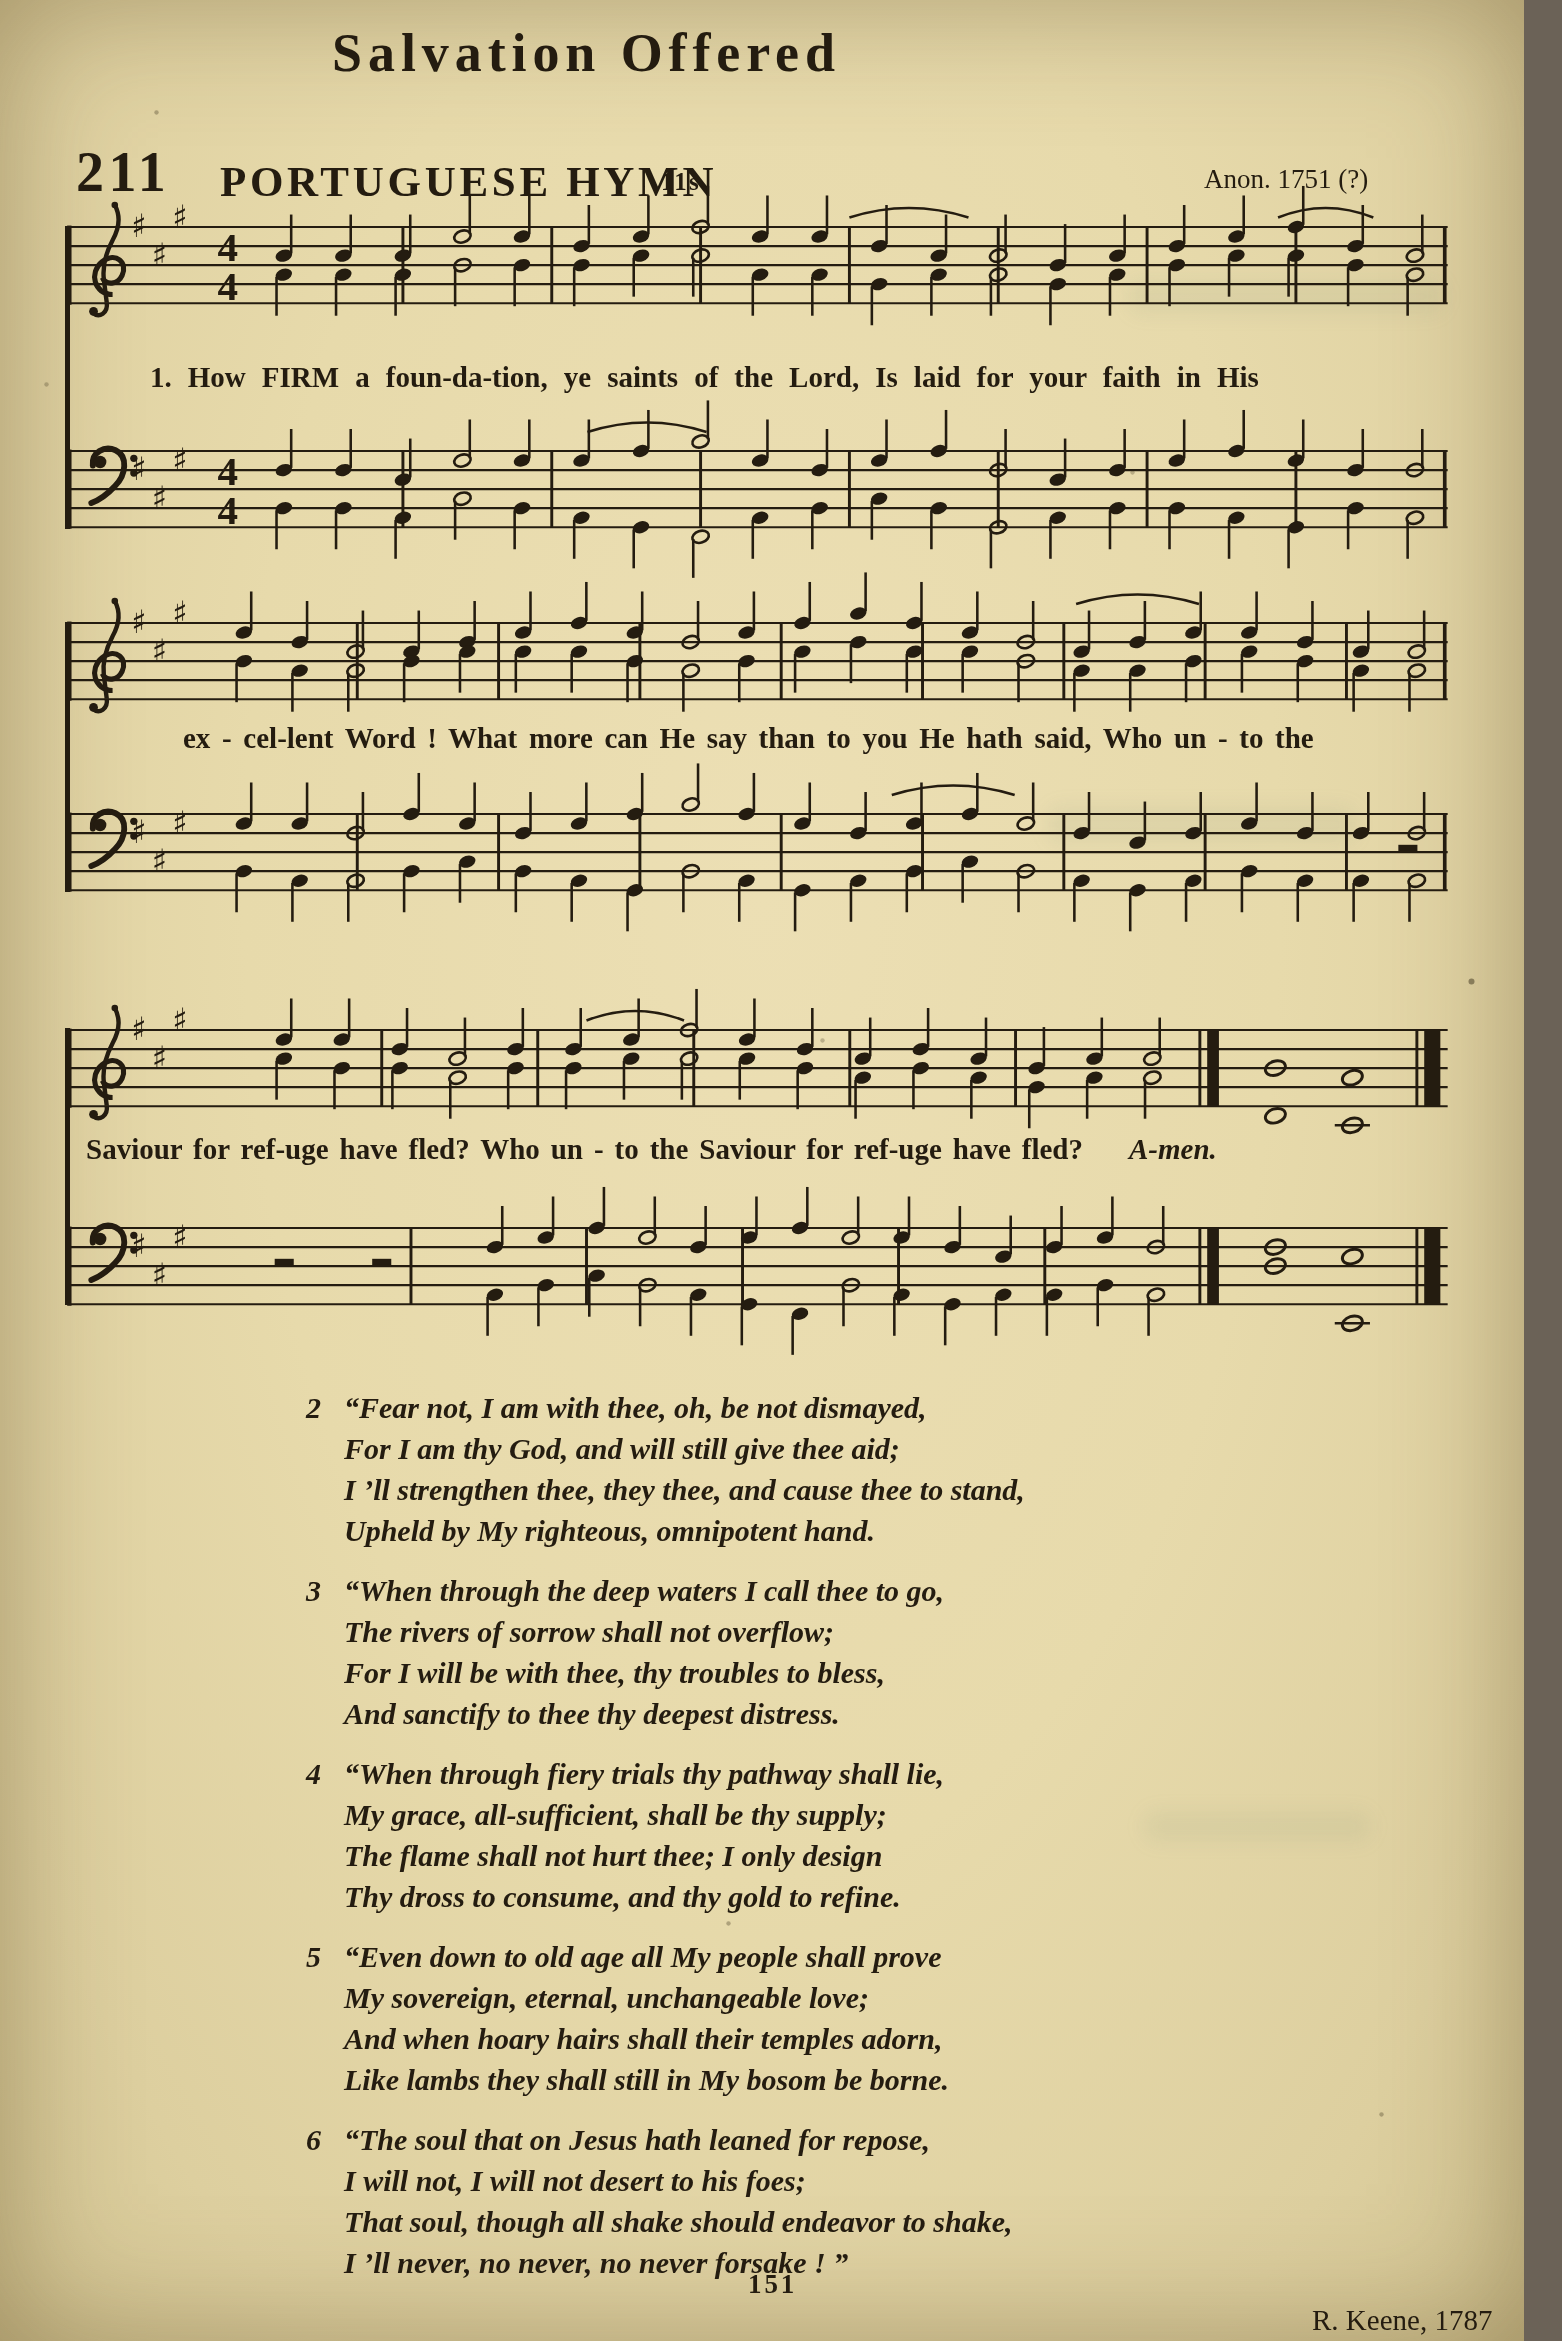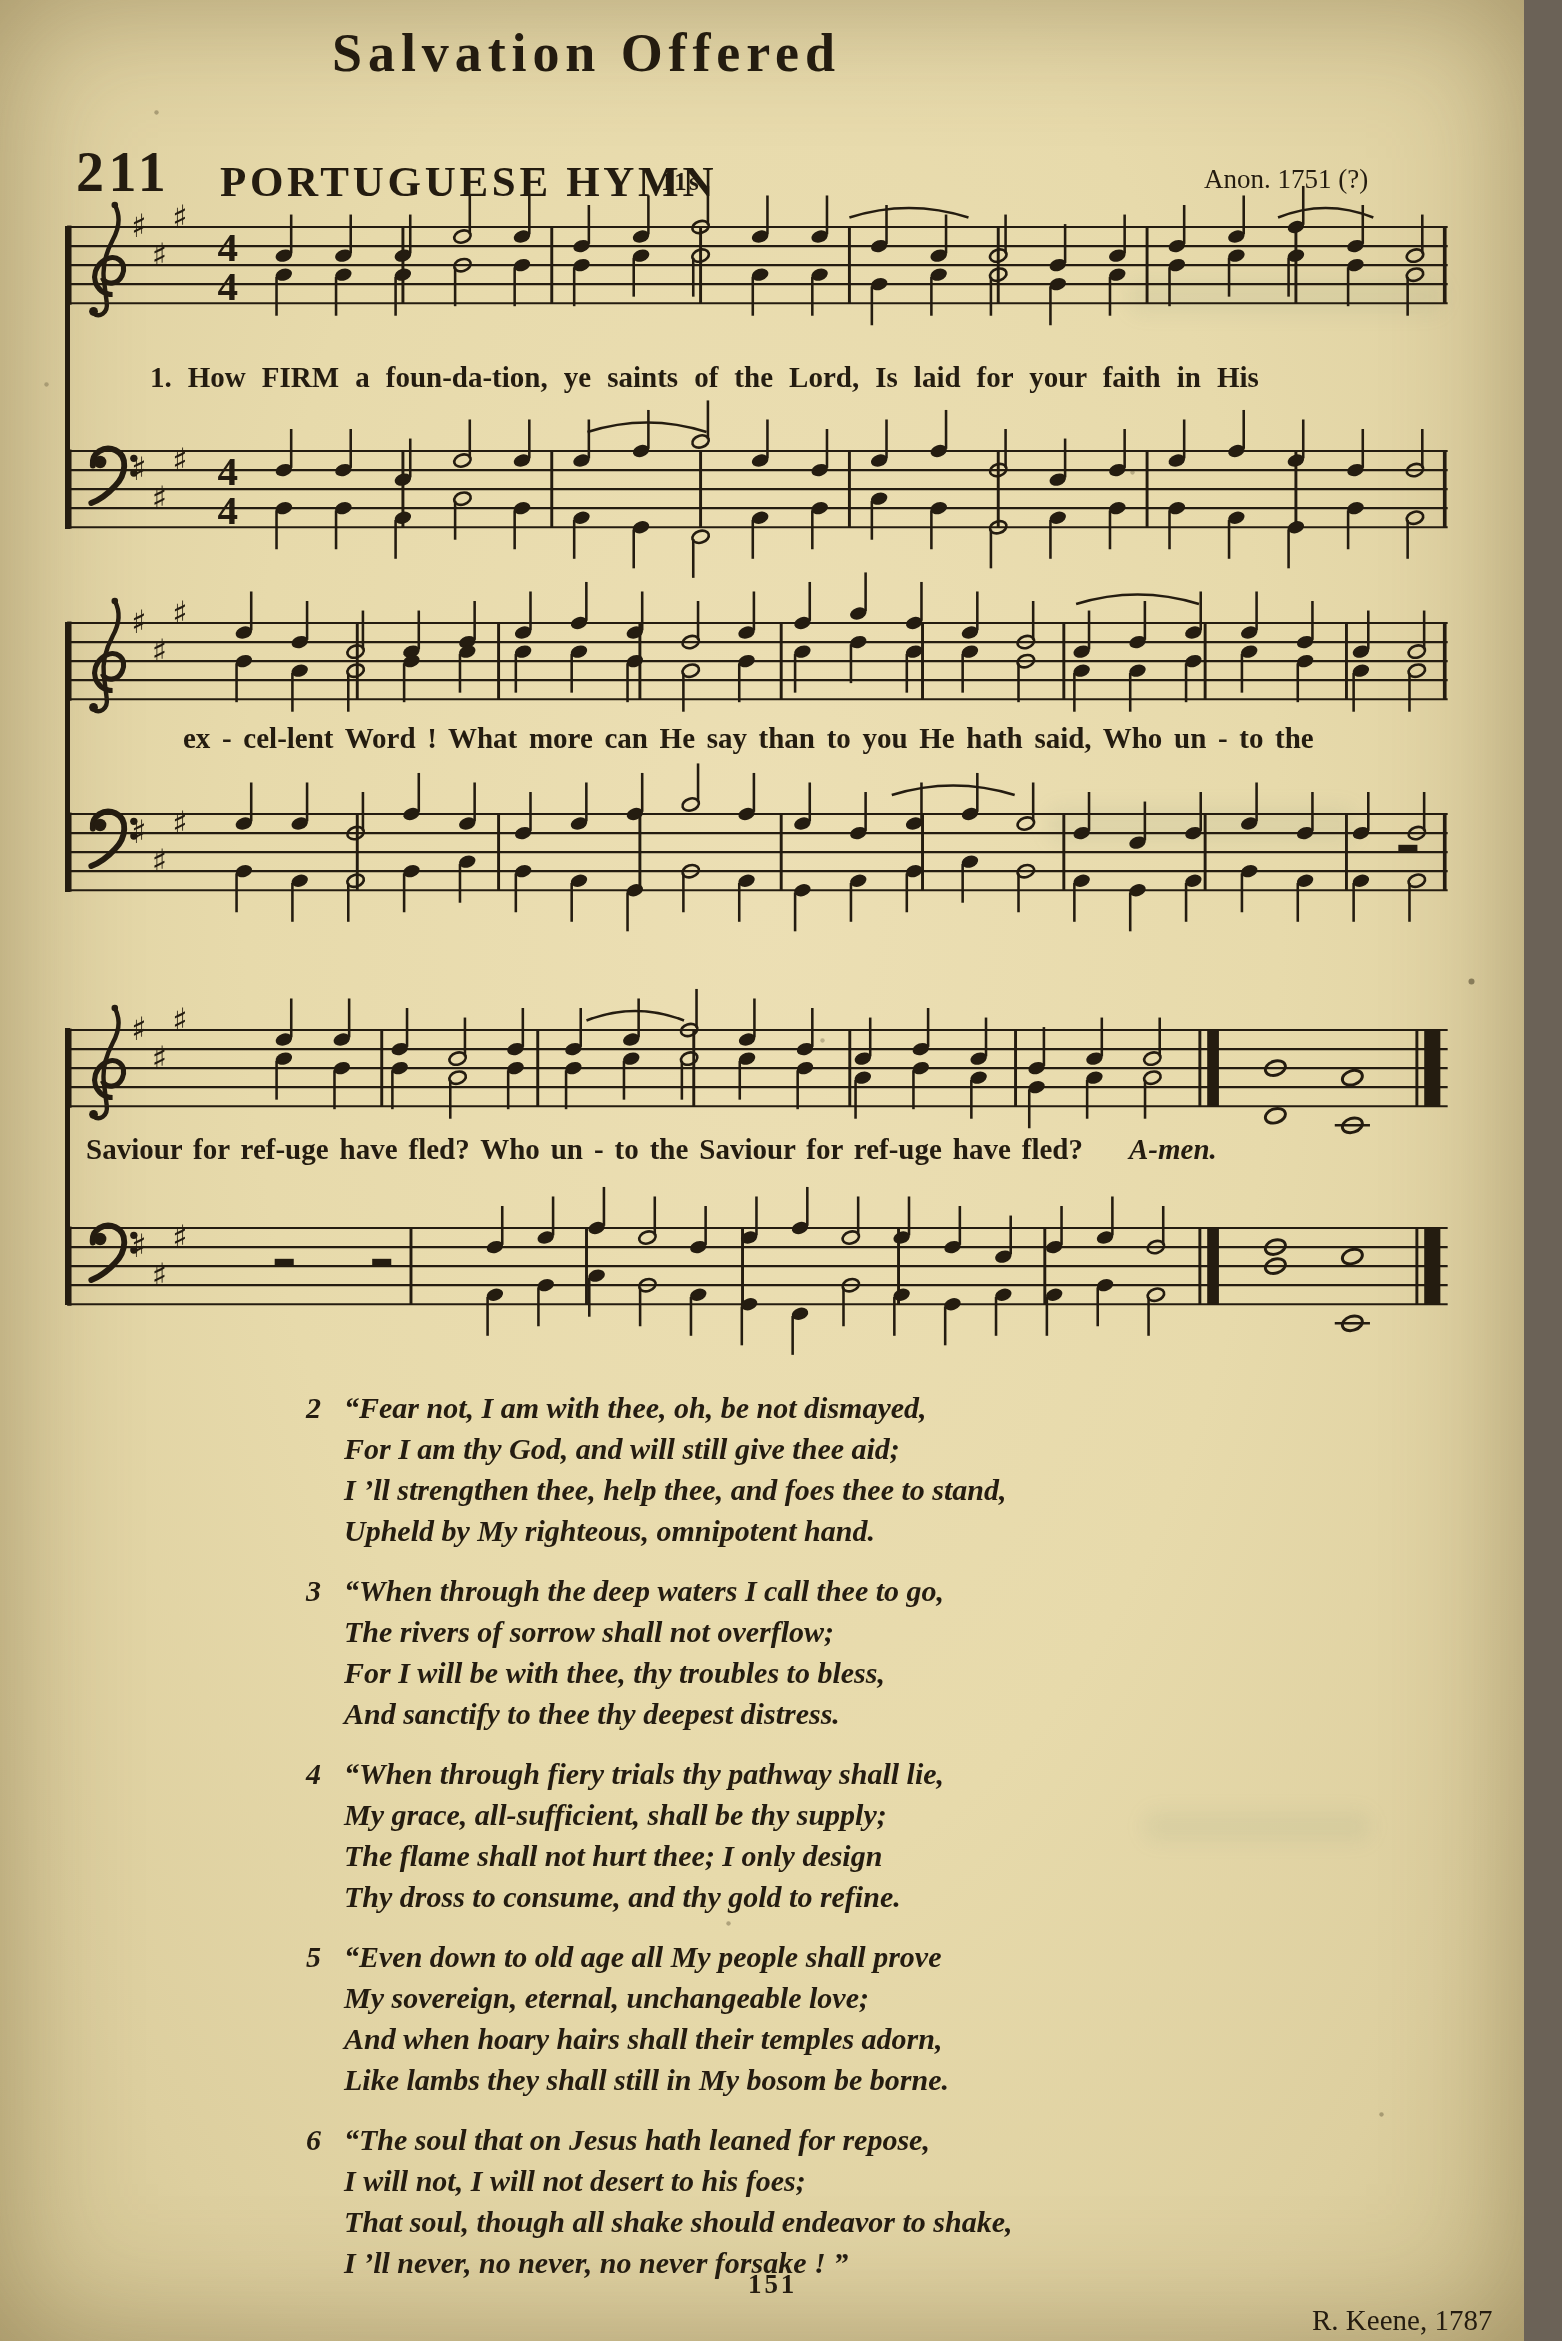--- a/index.html
+++ b/index.html
@@ -723,21 +723,21 @@
     </div>
 
   <div class="brace" id="b1"></div>
   <div class="brace" id="b2"></div>
   <div class="brace" id="b3"></div>
 
   <div class="verses">
     <div class="verse">
       <div class="vline vfirst"><span class="vnum">2</span><span>“Fear not, I am with thee, oh, be not dismayed,</span></div>
       <div class="vline">For I am thy God, and will still give thee aid;</div>
-      <div class="vline">I ’ll strengthen thee, help thee, and foes thee to stand,</div>
+      <div class="vline">I ’ll strengthen thee, they thee, and cause thee to stand,</div>
       <div class="vline">Upheld by My righteous, omnipotent hand.</div>
     </div>
     <div class="verse">
       <div class="vline vfirst"><span class="vnum">3</span><span>“When through the deep waters I call thee to go,</span></div>
       <div class="vline">The rivers of sorrow shall not overflow;</div>
       <div class="vline">For I will be with thee, thy troubles to bless,</div>
       <div class="vline">And sanctify to thee thy deepest distress.</div>
     </div>
     <div class="verse">
       <div class="vline vfirst"><span class="vnum">4</span><span>“When through fiery trials thy pathway shall lie,</span></div>

